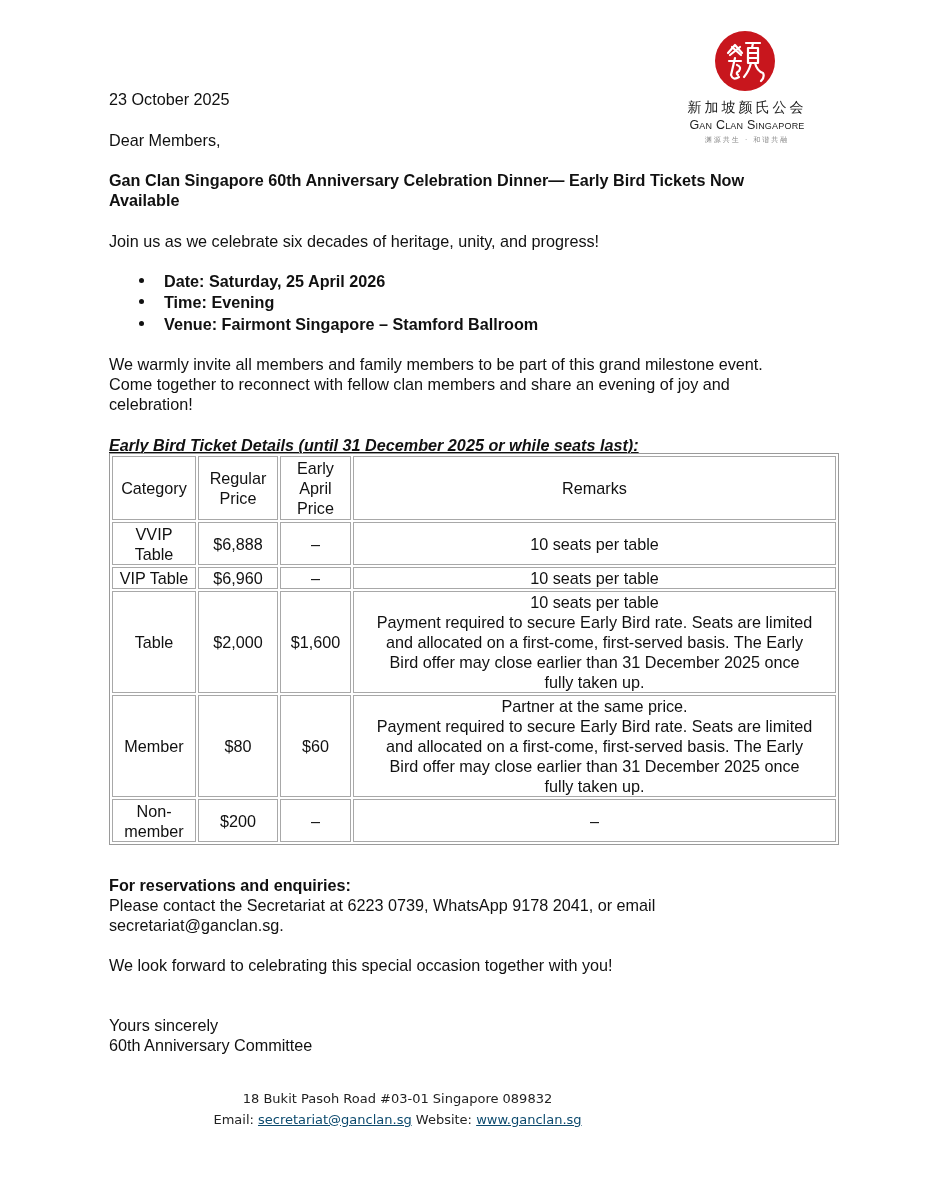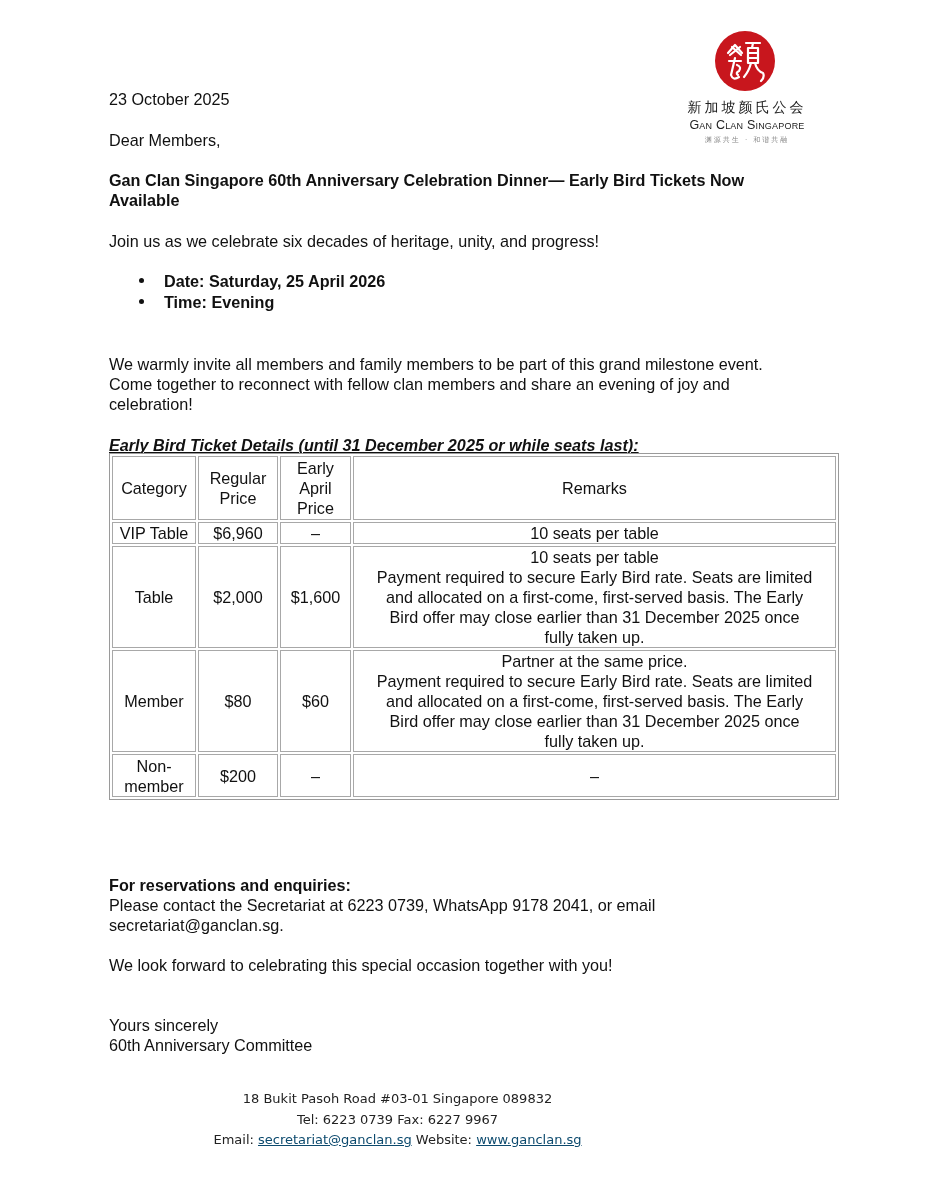--- a/index.html
+++ b/index.html
@@ -102,20 +102,21 @@
 <div class="abs txt bold" style="top:170px;">
   <div>Gan Clan Singapore 60th Anniversary Celebration Dinner— Early Bird Tickets Now</div>
   <div>Available</div>
 </div>
 
 <div class="abs txt" style="top:231px;">Join us as we celebrate six decades of heritage, unity, and progress!</div>
 
 <ul id="event-details" class="abs">
   <li><span class="dot"></span><span>Date: Saturday, 25 April 2026</span></li>
   <li><span class="dot"></span><span>Time: Evening</span></li>
+  <li><span class="dot"></span><span>Venue: Fairmont Singapore – Stamford Ballroom</span></li>
 </ul>
 
 <div class="abs txt" style="top:354px;">
   <div>We warmly invite all members and family members to be part of this grand milestone event.</div>
   <div>Come together to reconnect with fellow clan members and share an evening of joy and</div>
   <div>celebration!</div>
 </div>
 
 <div class="abs txt bold" style="top:435px; text-decoration: underline; text-decoration-thickness:1px;font-style:italic;">Early Bird Ticket Details (until 31 December 2025 or while seats last):</div>
 
@@ -133,20 +134,29 @@
       <span class="remarks-line">Regular</span>
       <span class="remarks-line">Price</span>
     </th>
     <th>
       <span class="remarks-line">Early</span>
       <span class="remarks-line">April</span>
       <span class="remarks-line">Price</span>
     </th>
     <th><span>Remarks</span></th>
   </tr>
+  <tr class="r-vvip">
+    <td>
+      <span class="remarks-line">VVIP</span>
+      <span class="remarks-line">Table</span>
+    </td>
+    <td>$6,888</td>
+    <td>–</td>
+    <td>10 seats per table</td>
+  </tr>
   <tr class="r-vip">
     <td style="white-space:nowrap;">VIP Table</td>
     <td>$6,960</td>
     <td>–</td>
     <td>10 seats per table</td>
   </tr>
   <tr class="r-table">
     <td>Table</td>
     <td>$2,000</td>
     <td>$1,600</td>
@@ -188,20 +198,19 @@
   <div>secretariat@ganclan.sg.</div>
 </div>
 
 <div class="abs txt" style="top:955px;">We look forward to celebrating this special occasion together with you!</div>
 
 <div class="abs txt" style="top:1015px;">Yours sincerely</div>
 <div class="abs txt" style="top:1035px;">60th Anniversary Committee</div>
 
 <div id="footer" class="abs">
   <span class="ln">18 Bukit Pasoh Road #03-01 Singapore 089832</span>
-  <span class="ln">Tel: 6223 0739 Fax: 6227 9967</span>
   <span class="ln">
     <span>Email:</span>
     <a title="secretariat@ganclan.sg">secretariat@ganclan.sg</a>
     <span>Website:</span>
     <a title="www.ganclan.sg">www.ganclan.sg</a>
   </span>
 </div>
 
 </body></html>

